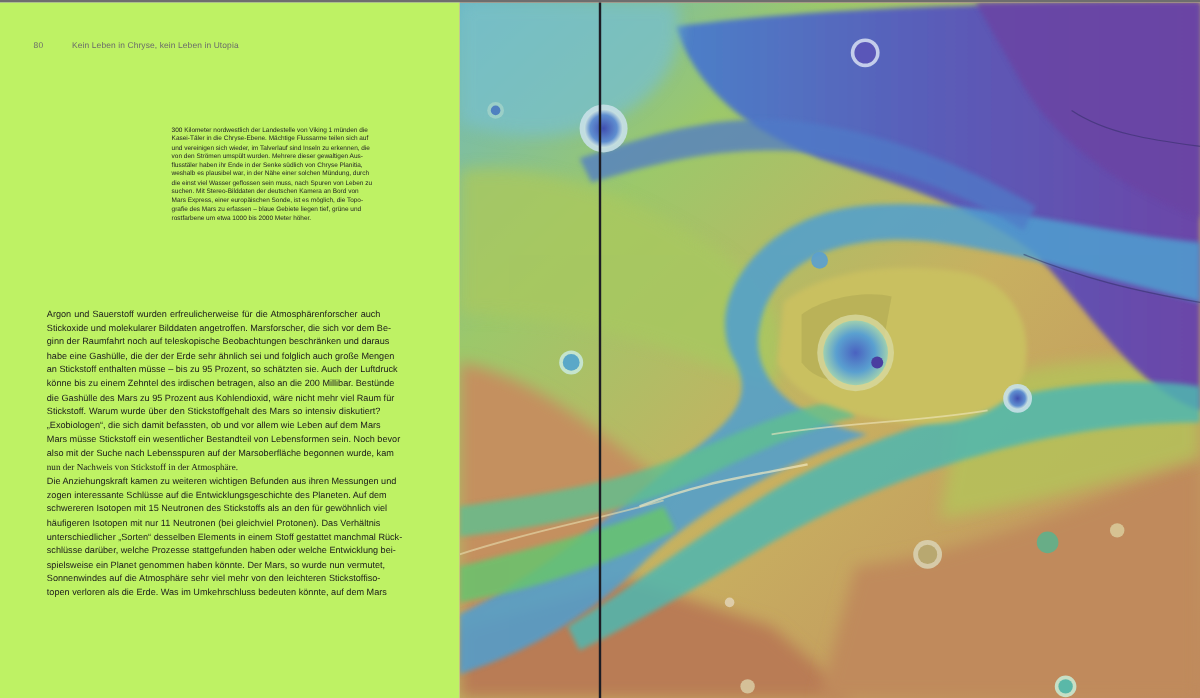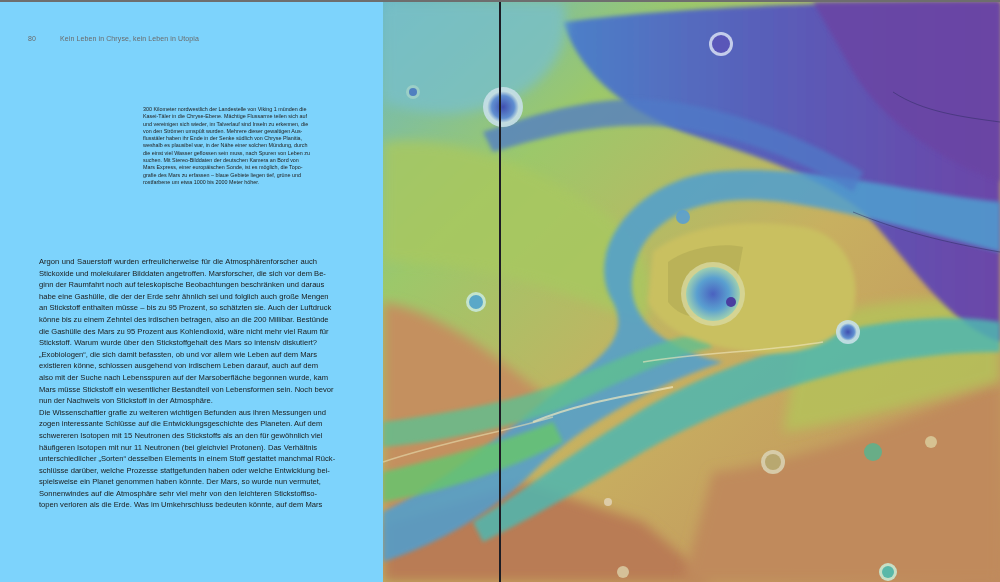--- a/index.html
+++ b/index.html
@@ -6,38 +6,38 @@
     body {
       width: 1000px; height: 582px; overflow: hidden; position: relative;
       background: #ffffff;
       font-family: "Liberation Sans", "DejaVu Sans", sans-serif;
       color: #1e1e1e;
     }
     .top-rule {
       position: absolute; left: 0; top: 0; width: 1000px; height: 2px; background: #6e6e6e; z-index: 5;
     }
     .left-page {
-      position: absolute; left: 0; top: 2px; width: 383px; height: 580px; background: #7dd3fc;
+      position: absolute; left: 0; top: 2px; width: 383px; height: 580px; background: #bef264;
     }
     .running-head {
       position: absolute; left: 28px; top: 33px; font-size: 7px; color: #6a6a6a; letter-spacing: 0.1px;
       white-space: nowrap;
     }
     .running-head .page-num { display: inline-block; width: 30px; }
     .caption {
       position: absolute; left: 143px; top: 104px; width: 175px;
       font-size: 5.4px; line-height: 7.3px; color: #222;
     }
     .caption .line { display: block; white-space: nowrap; }
     .body-text {
       position: absolute; left: 39px; top: 254px; width: 278px;
       font-size: 7.6px; line-height: 11.6px; color: #1a1a1a;
     }
     .body-text .line { display: block; white-space: nowrap; text-align: justify; text-align-last: justify; }
-    .body-text .line.last { text-align-last: left; }
+    .body-text .line.last { text-align-last: left; font-family: Liberation Serif, serif; }
     .right-image {
       position: absolute; left: 383px; top: 2px; width: 617px; height: 580px; overflow: hidden;
       background: #c0885e;
     }
     .right-image svg { display: block; }
     .gutter-line {
       position: absolute; left: 499px; top: 2px; width: 1.5px; height: 580px; background: #1c1c24; z-index: 4;
     }
   </style>
 </head>
@@ -68,25 +68,24 @@
   <div class="body-text">
     <span class="line">Argon und Sauerstoff wurden erfreulicherweise für die Atmosphärenforscher auch</span>
     <span class="line">Stickoxide und molekularer Bilddaten angetroffen. Marsforscher, die sich vor dem Be-</span>
     <span class="line">ginn der Raumfahrt noch auf teleskopische Beobachtungen beschränken und daraus</span>
     <span class="line">habe eine Gashülle, die der der Erde sehr ähnlich sei und folglich auch große Mengen</span>
     <span class="line">an Stickstoff enthalten müsse – bis zu 95 Prozent, so schätzten sie. Auch der Luftdruck</span>
     <span class="line">könne bis zu einem Zehntel des irdischen betragen, also an die 200 Millibar. Bestünde</span>
     <span class="line">die Gashülle des Mars zu 95 Prozent aus Kohlendioxid, wäre nicht mehr viel Raum für</span>
     <span class="line">Stickstoff. Warum wurde über den Stickstoffgehalt des Mars so intensiv diskutiert?</span>
     <span class="line">„Exobiologen“, die sich damit befassten, ob und vor allem wie Leben auf dem Mars</span>
-    <span class="line">existieren könne, schlossen ausgehend von irdischem Leben darauf, auch auf dem</span>
+    <span class="line">Mars müsse Stickstoff ein wesentlicher Bestandteil von Lebensformen sein. Noch bevor</span>
     <span class="line">also mit der Suche nach Lebensspuren auf der Marsoberfläche begonnen wurde, kam</span>
-    <span class="line">Mars müsse Stickstoff ein wesentlicher Bestandteil von Lebensformen sein. Noch bevor</span>
     <span class="line last">nun der Nachweis von Stickstoff in der Atmosphäre.</span>
-    <span class="line">Die Wissenschaftler grafie zu weiteren wichtigen Befunden aus ihren Messungen und</span>
+    <span class="line">Die Anziehungskraft kamen zu weiteren wichtigen Befunden aus ihren Messungen und</span>
     <span class="line">zogen interessante Schlüsse auf die Entwicklungsgeschichte des Planeten. Auf dem</span>
     <span class="line">schwereren Isotopen mit 15 Neutronen des Stickstoffs als an den für gewöhnlich viel</span>
     <span class="line">häufigeren Isotopen mit nur 11 Neutronen (bei gleichviel Protonen). Das Verhältnis</span>
     <span class="line">unterschiedlicher „Sorten“ desselben Elements in einem Stoff gestattet manchmal Rück-</span>
     <span class="line">schlüsse darüber, welche Prozesse stattgefunden haben oder welche Entwicklung bei-</span>
     <span class="line">spielsweise ein Planet genommen haben könnte. Der Mars, so wurde nun vermutet,</span>
     <span class="line">Sonnenwindes auf die Atmosphäre sehr viel mehr von den leichteren Stickstoffiso-</span>
     <span class="line">topen verloren als die Erde. Was im Umkehrschluss bedeuten könnte, auf dem Mars</span>
   </div>
 </div>

